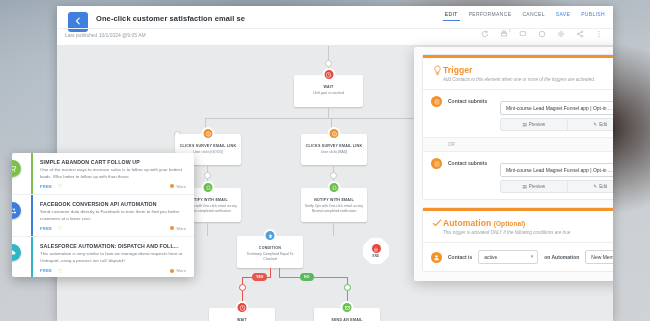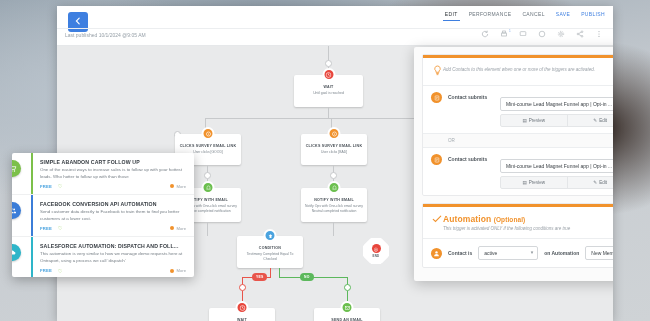--- a/index.html
+++ b/index.html
@@ -197,20 +197,21 @@
   <div class="backdrop"></div>
 
   <div class="app-window">
 
     <div class="app-header">
       <div class="back-btn">
         <svg width="8" height="8" viewBox="0 0 10 10">
             <path d="M6.5 1.5 L3 5 L6.5 8.5" stroke="#fff" stroke-width="1.4" fill="none" stroke-linecap="round"></path>
           </svg>
       </div>
+      <div class="doc-title">One-click customer satisfaction email se</div>
       <div class="header-div"></div>
       <div class="doc-sub">Last published 10/1/2024 @9:05 AM</div>
 
       <div class="tabs">
         <div class="tab active">EDIT</div>
         <div class="tab">PERFORMANCE</div>
         <div class="tab">CANCEL</div>
         <div class="tab blue">SAVE</div>
         <div class="tab blue">PUBLISH</div>
       </div>
@@ -396,20 +397,21 @@
       <div class="sec">
         <div class="sec-top-bar"></div>
         <div class="sec-head">
           <div class="hicon">
             <svg width="9" height="11" viewBox="0 0 10 12">
                 <path d="M5 1a3 3 0 0 1 1.7 5.5V8H3.3V6.5A3 3 0 0 1 5 1z" stroke="#f1922c" stroke-width=".9" fill="none"></path>
                 <path d="M3.6 9.3h2.8M4 10.6h2" stroke="#f1922c" stroke-width=".9"></path>
               </svg>
           </div>
           <div>
+            <div class="sec-title">Trigger</div>
             <div class="sec-sub">Add Contacts to this element when one or more of the triggers are activated.</div>
           </div>
 
         </div>
         <div class="rowdiv"></div>
 
         <div class="trig-row">
           <div class="trig-ic">
             <svg width="6" height="6" viewBox="0 0 10 10">
                 <rect x="2" y="1.5" width="6" height="7" rx=".6" stroke="#fff" stroke-width=".9" fill="none"></rect>

